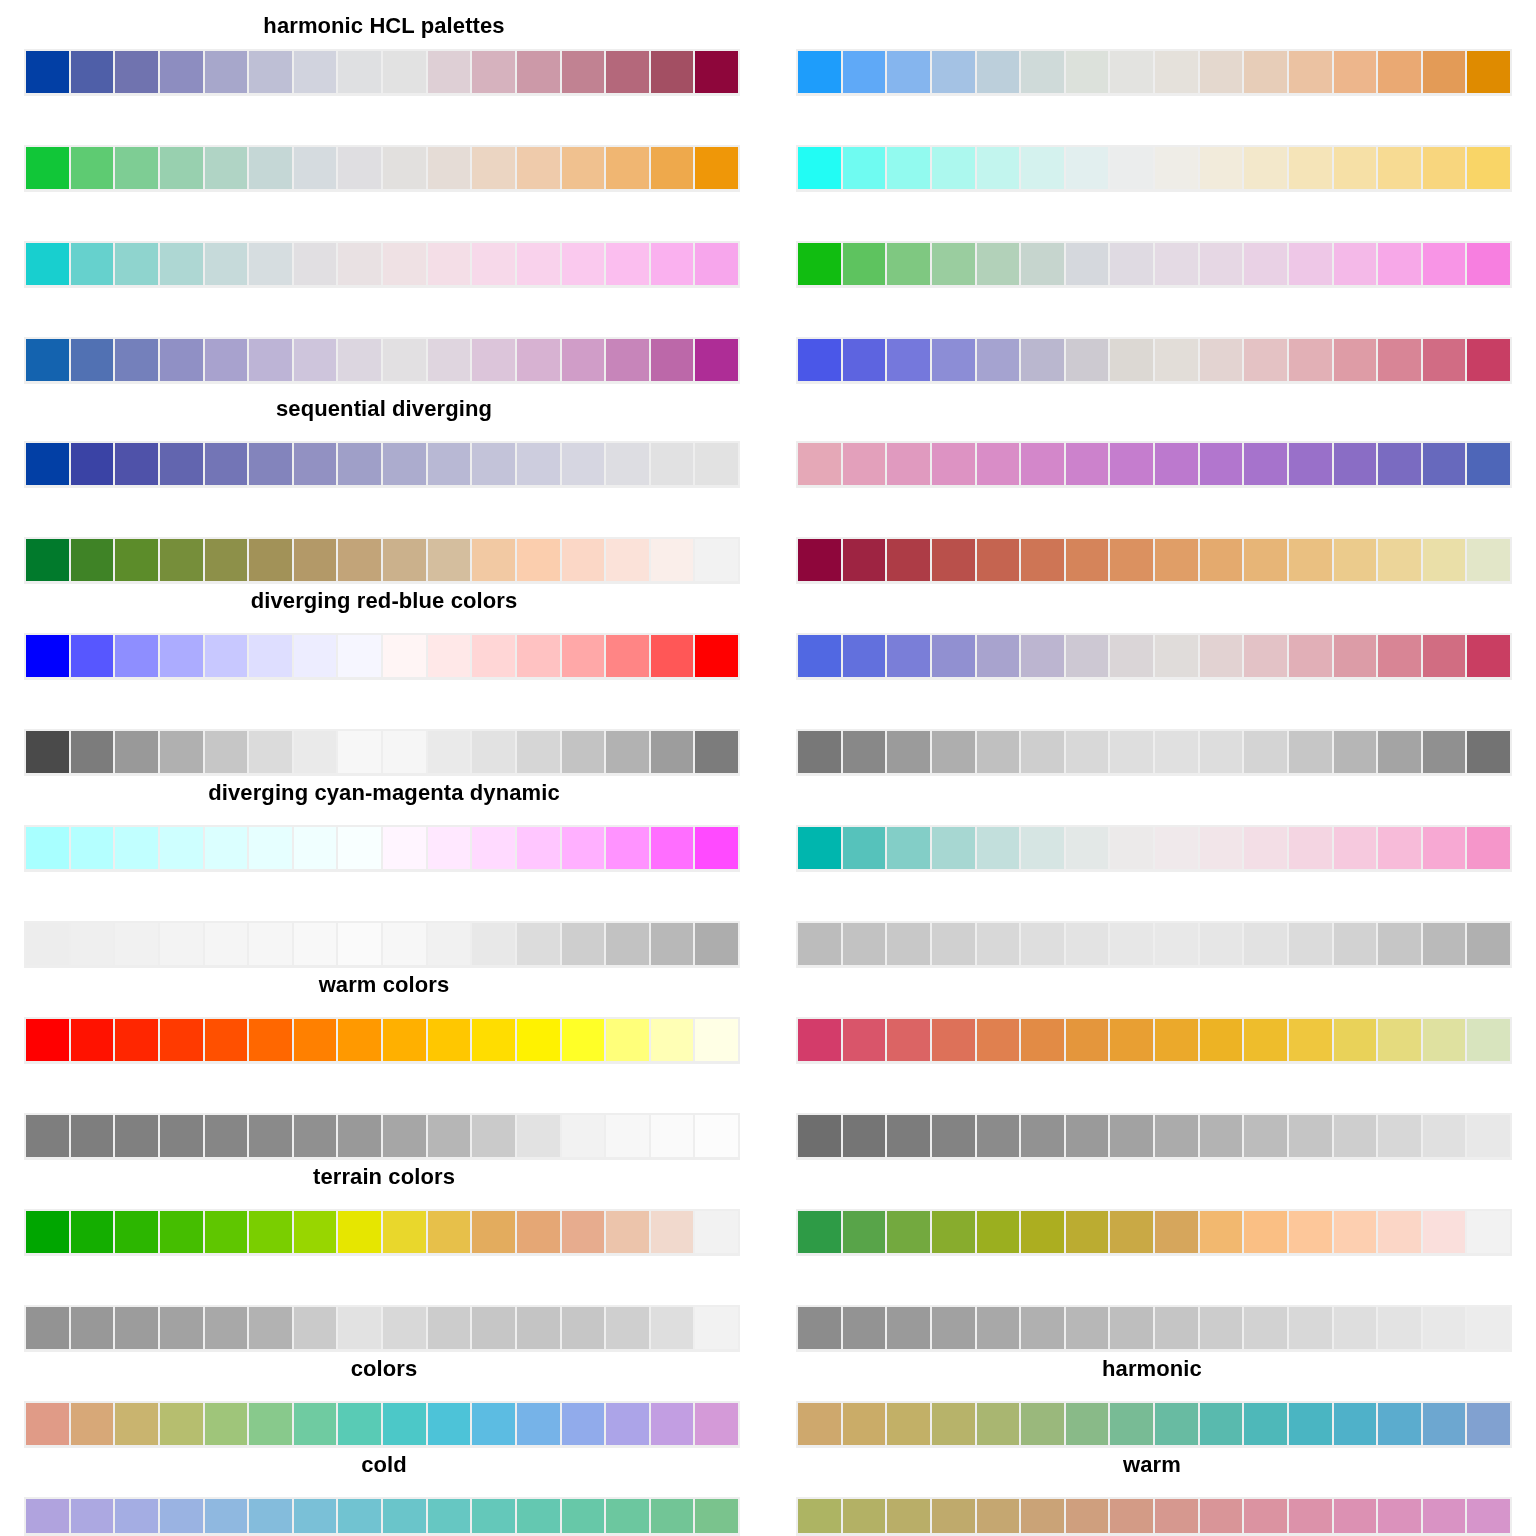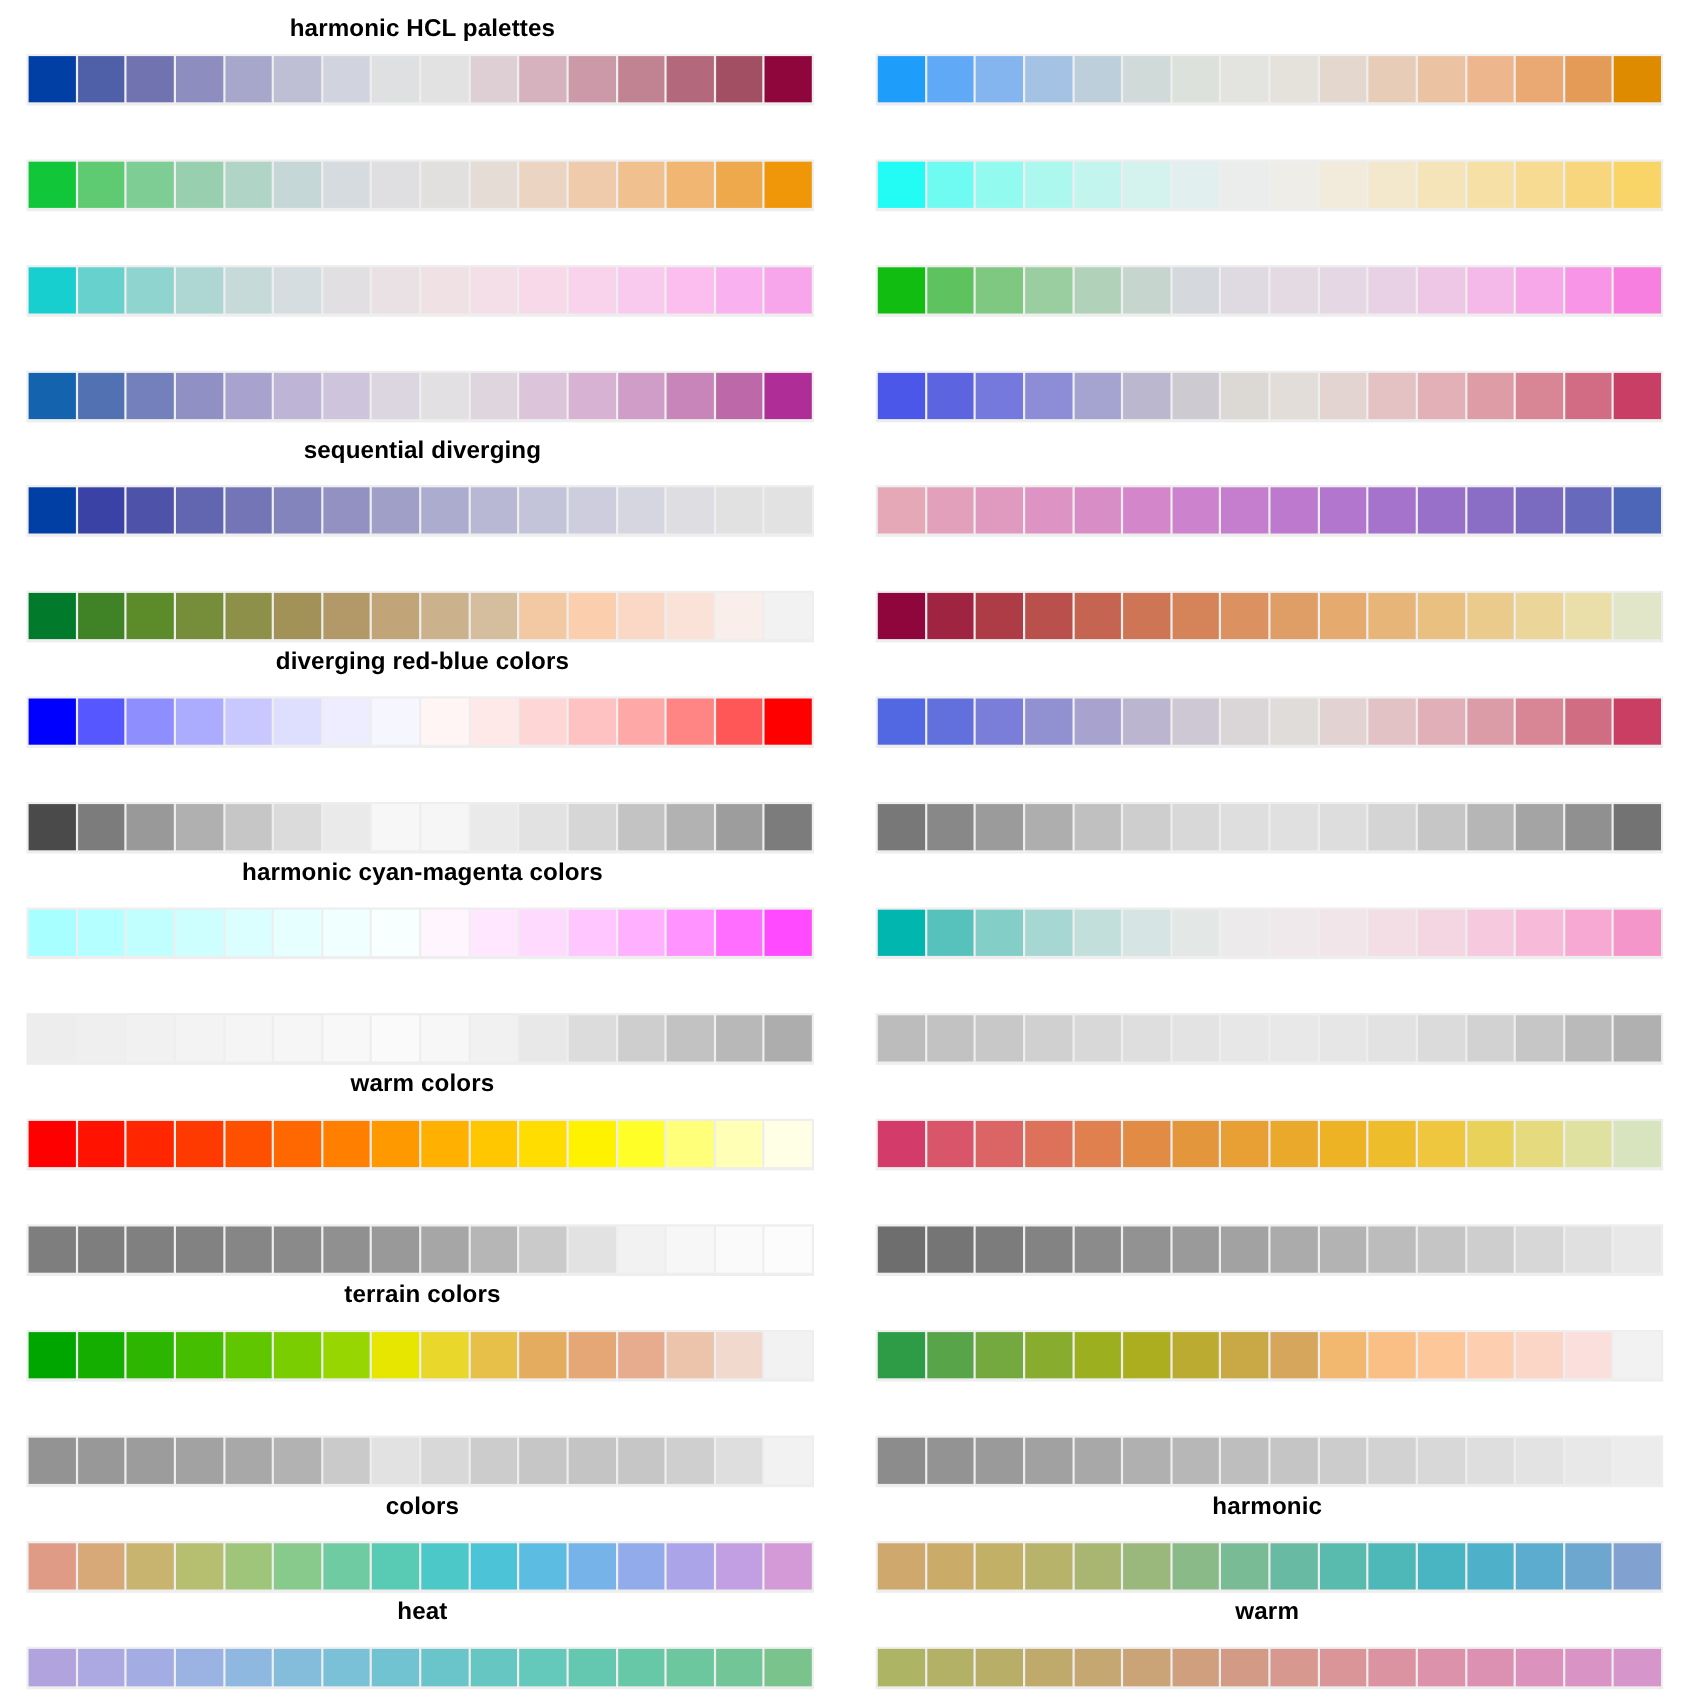--- a/index.html
+++ b/index.html
@@ -46,26 +46,26 @@
   .strip.col-right { left: 796px; width: 716px; }
 </style>
 </head>
 <body>
 
 <div class="canvas">
   <div id="titles-layer">
       <div class="section-title" style="left: 0px; width: 768px; top: 13px;">harmonic HCL palettes</div>
       <div class="section-title" style="left: 0px; width: 768px; top: 396px;">sequential diverging</div>
       <div class="section-title" style="left: 0px; width: 768px; top: 588px;">diverging red-blue colors</div>
-      <div class="section-title" style="left: 0px; width: 768px; top: 780px;">harmonic cyan-magenta colors</div>
+      <div class="section-title" style="left: 0px; width: 768px; top: 780px;">diverging cyan-magenta dynamic</div>
       <div class="section-title" style="left: 0px; width: 768px; top: 972px;">warm colors</div>
       <div class="section-title" style="left: 0px; width: 768px; top: 1164px;">terrain colors</div>
       <div class="section-title" style="left: 0px; width: 768px; top: 1356px;">colors</div>
       <div class="section-title" style="left: 0px; width: 2304px; top: 1356px;">harmonic</div>
-      <div class="section-title" style="left: 0px; width: 768px; top: 1452px;">heat</div>
+      <div class="section-title" style="left: 0px; width: 768px; top: 1452px;">cold</div>
       <div class="section-title" style="left: 0px; width: 2304px; top: 1452px;">warm</div>
     </div>
   <div id="strips-layer">
       <div class="strip col-left" style="top: 49px; height: 47px; background: rgb(238, 238, 238);">
         <div class="swatch" style="background-color: rgb(2, 63, 165);"></div>
         <div class="swatch" style="background-color: rgb(79, 95, 168);"></div>
         <div class="swatch" style="background-color: rgb(112, 115, 175);"></div>
         <div class="swatch" style="background-color: rgb(141, 141, 192);"></div>
         <div class="swatch" style="background-color: rgb(167, 167, 203);"></div>
         <div class="swatch" style="background-color: rgb(190, 191, 213);"></div>

